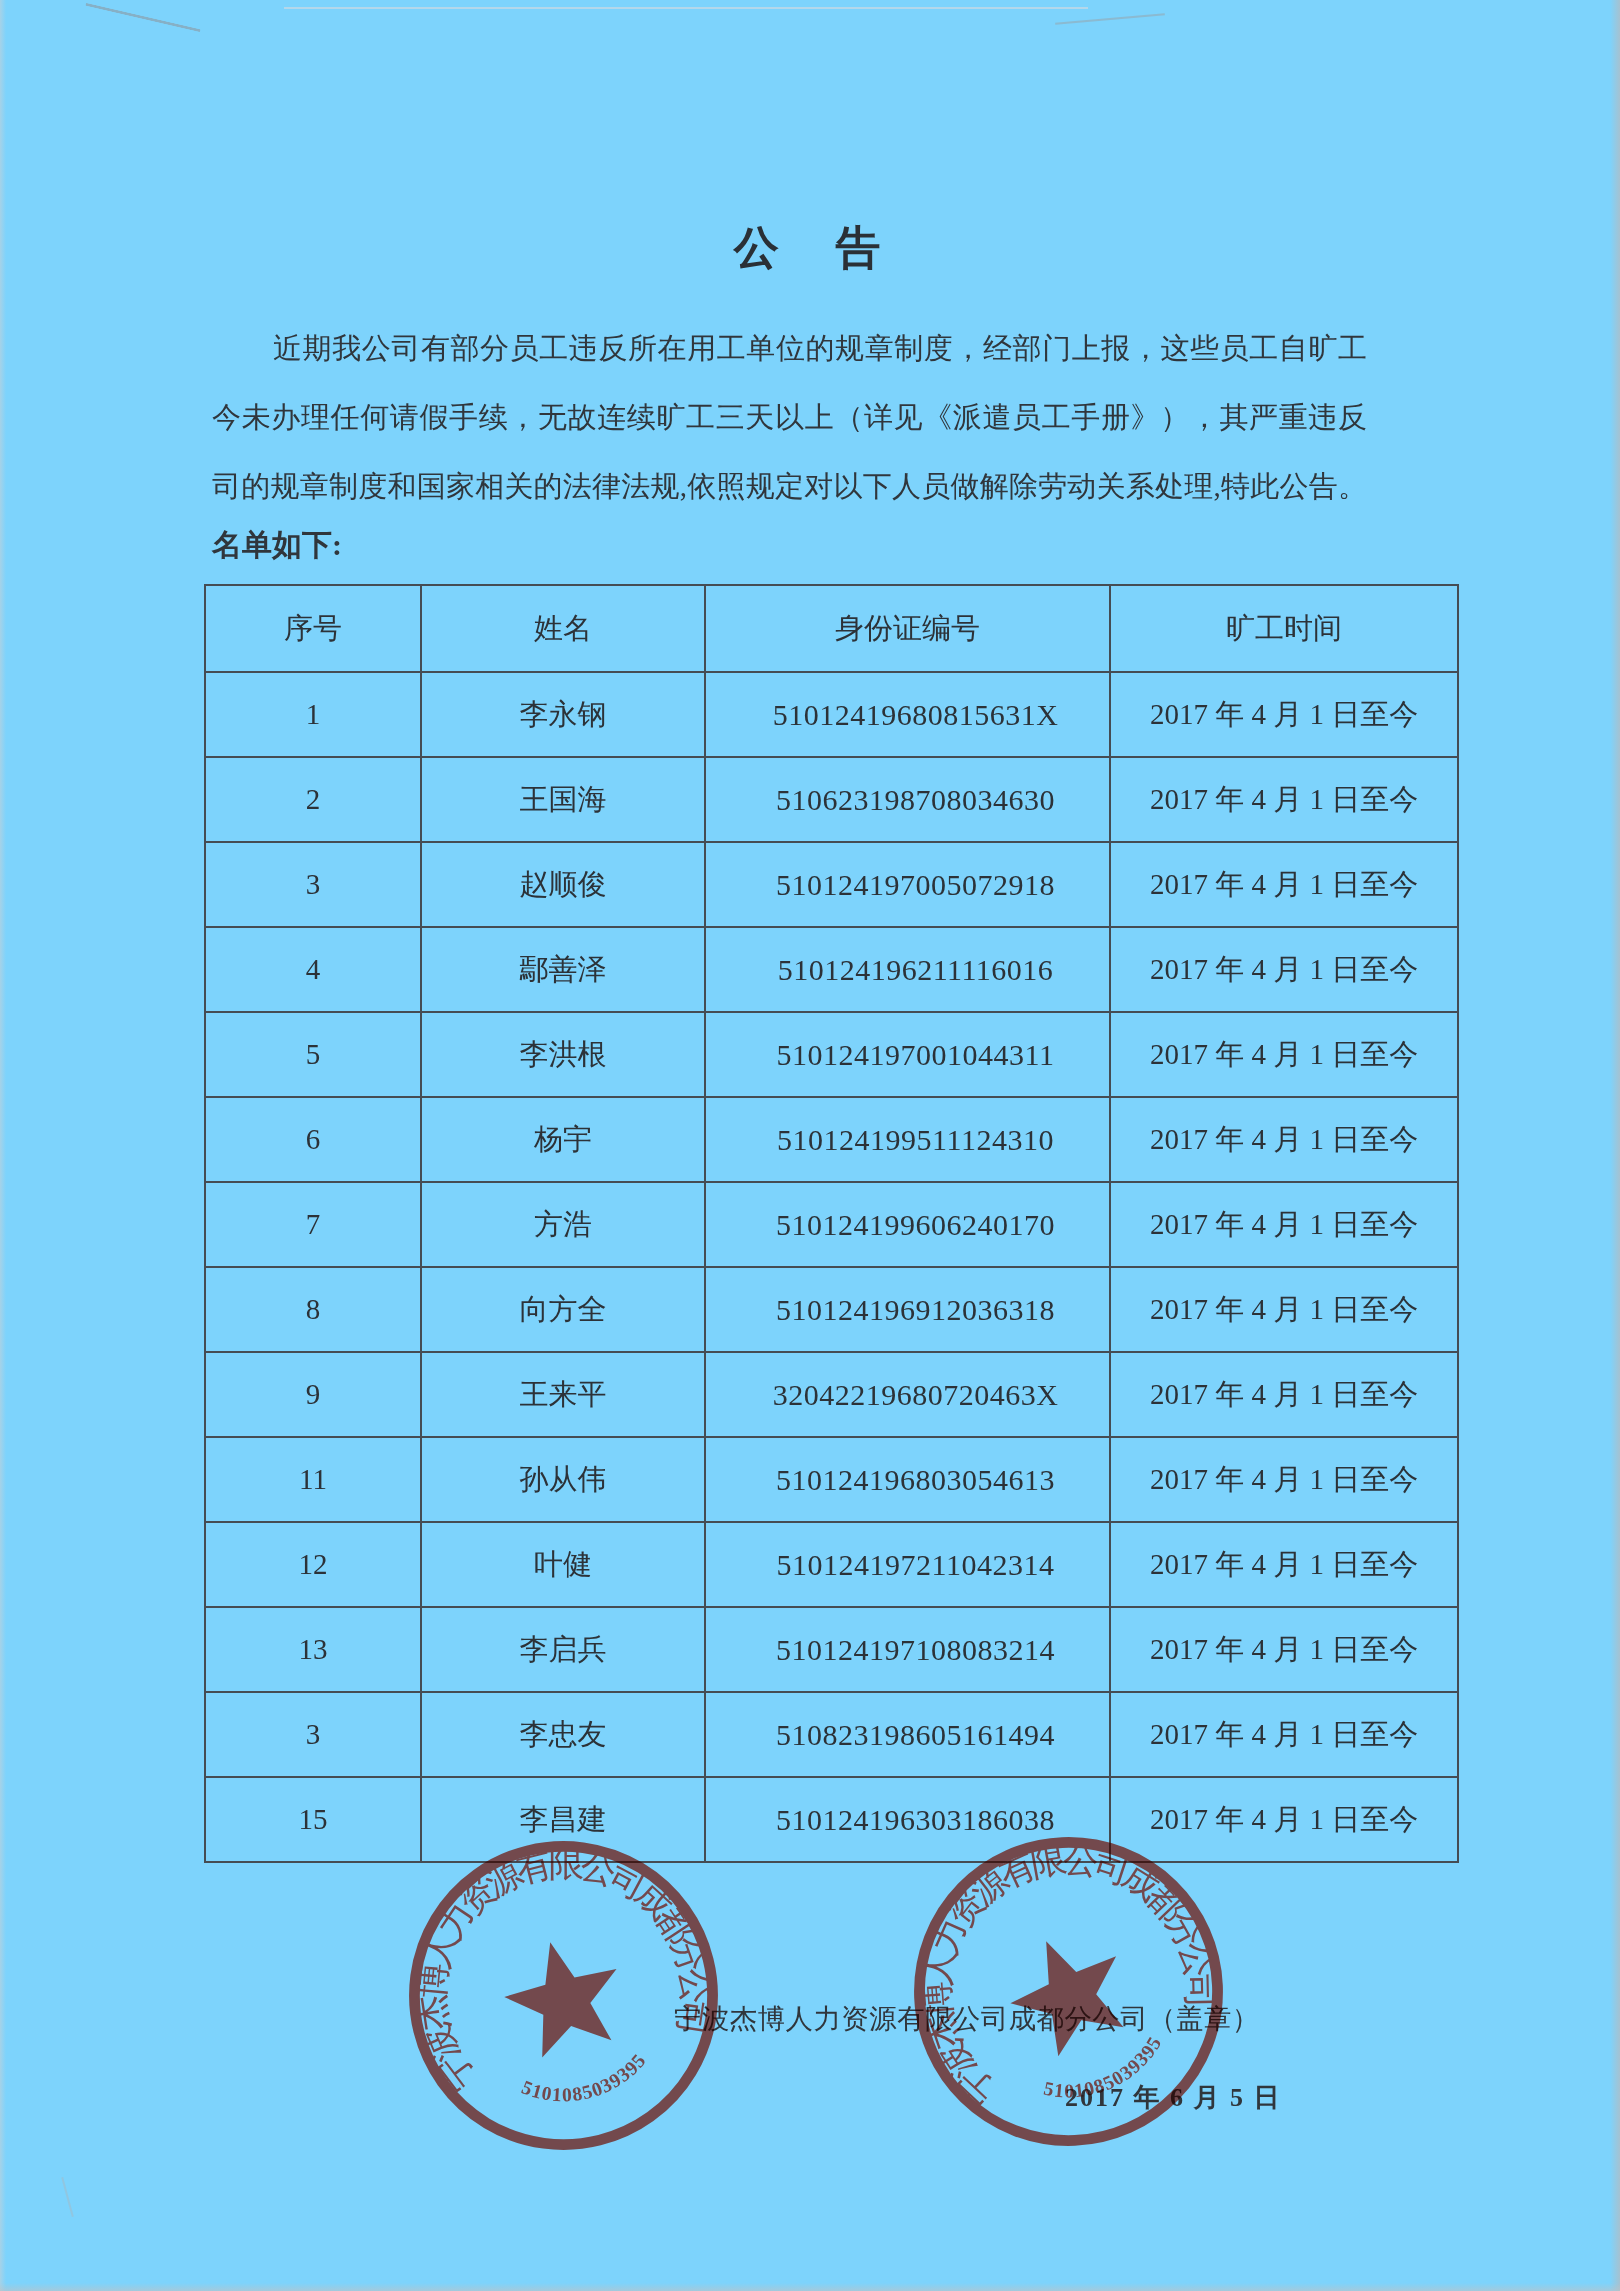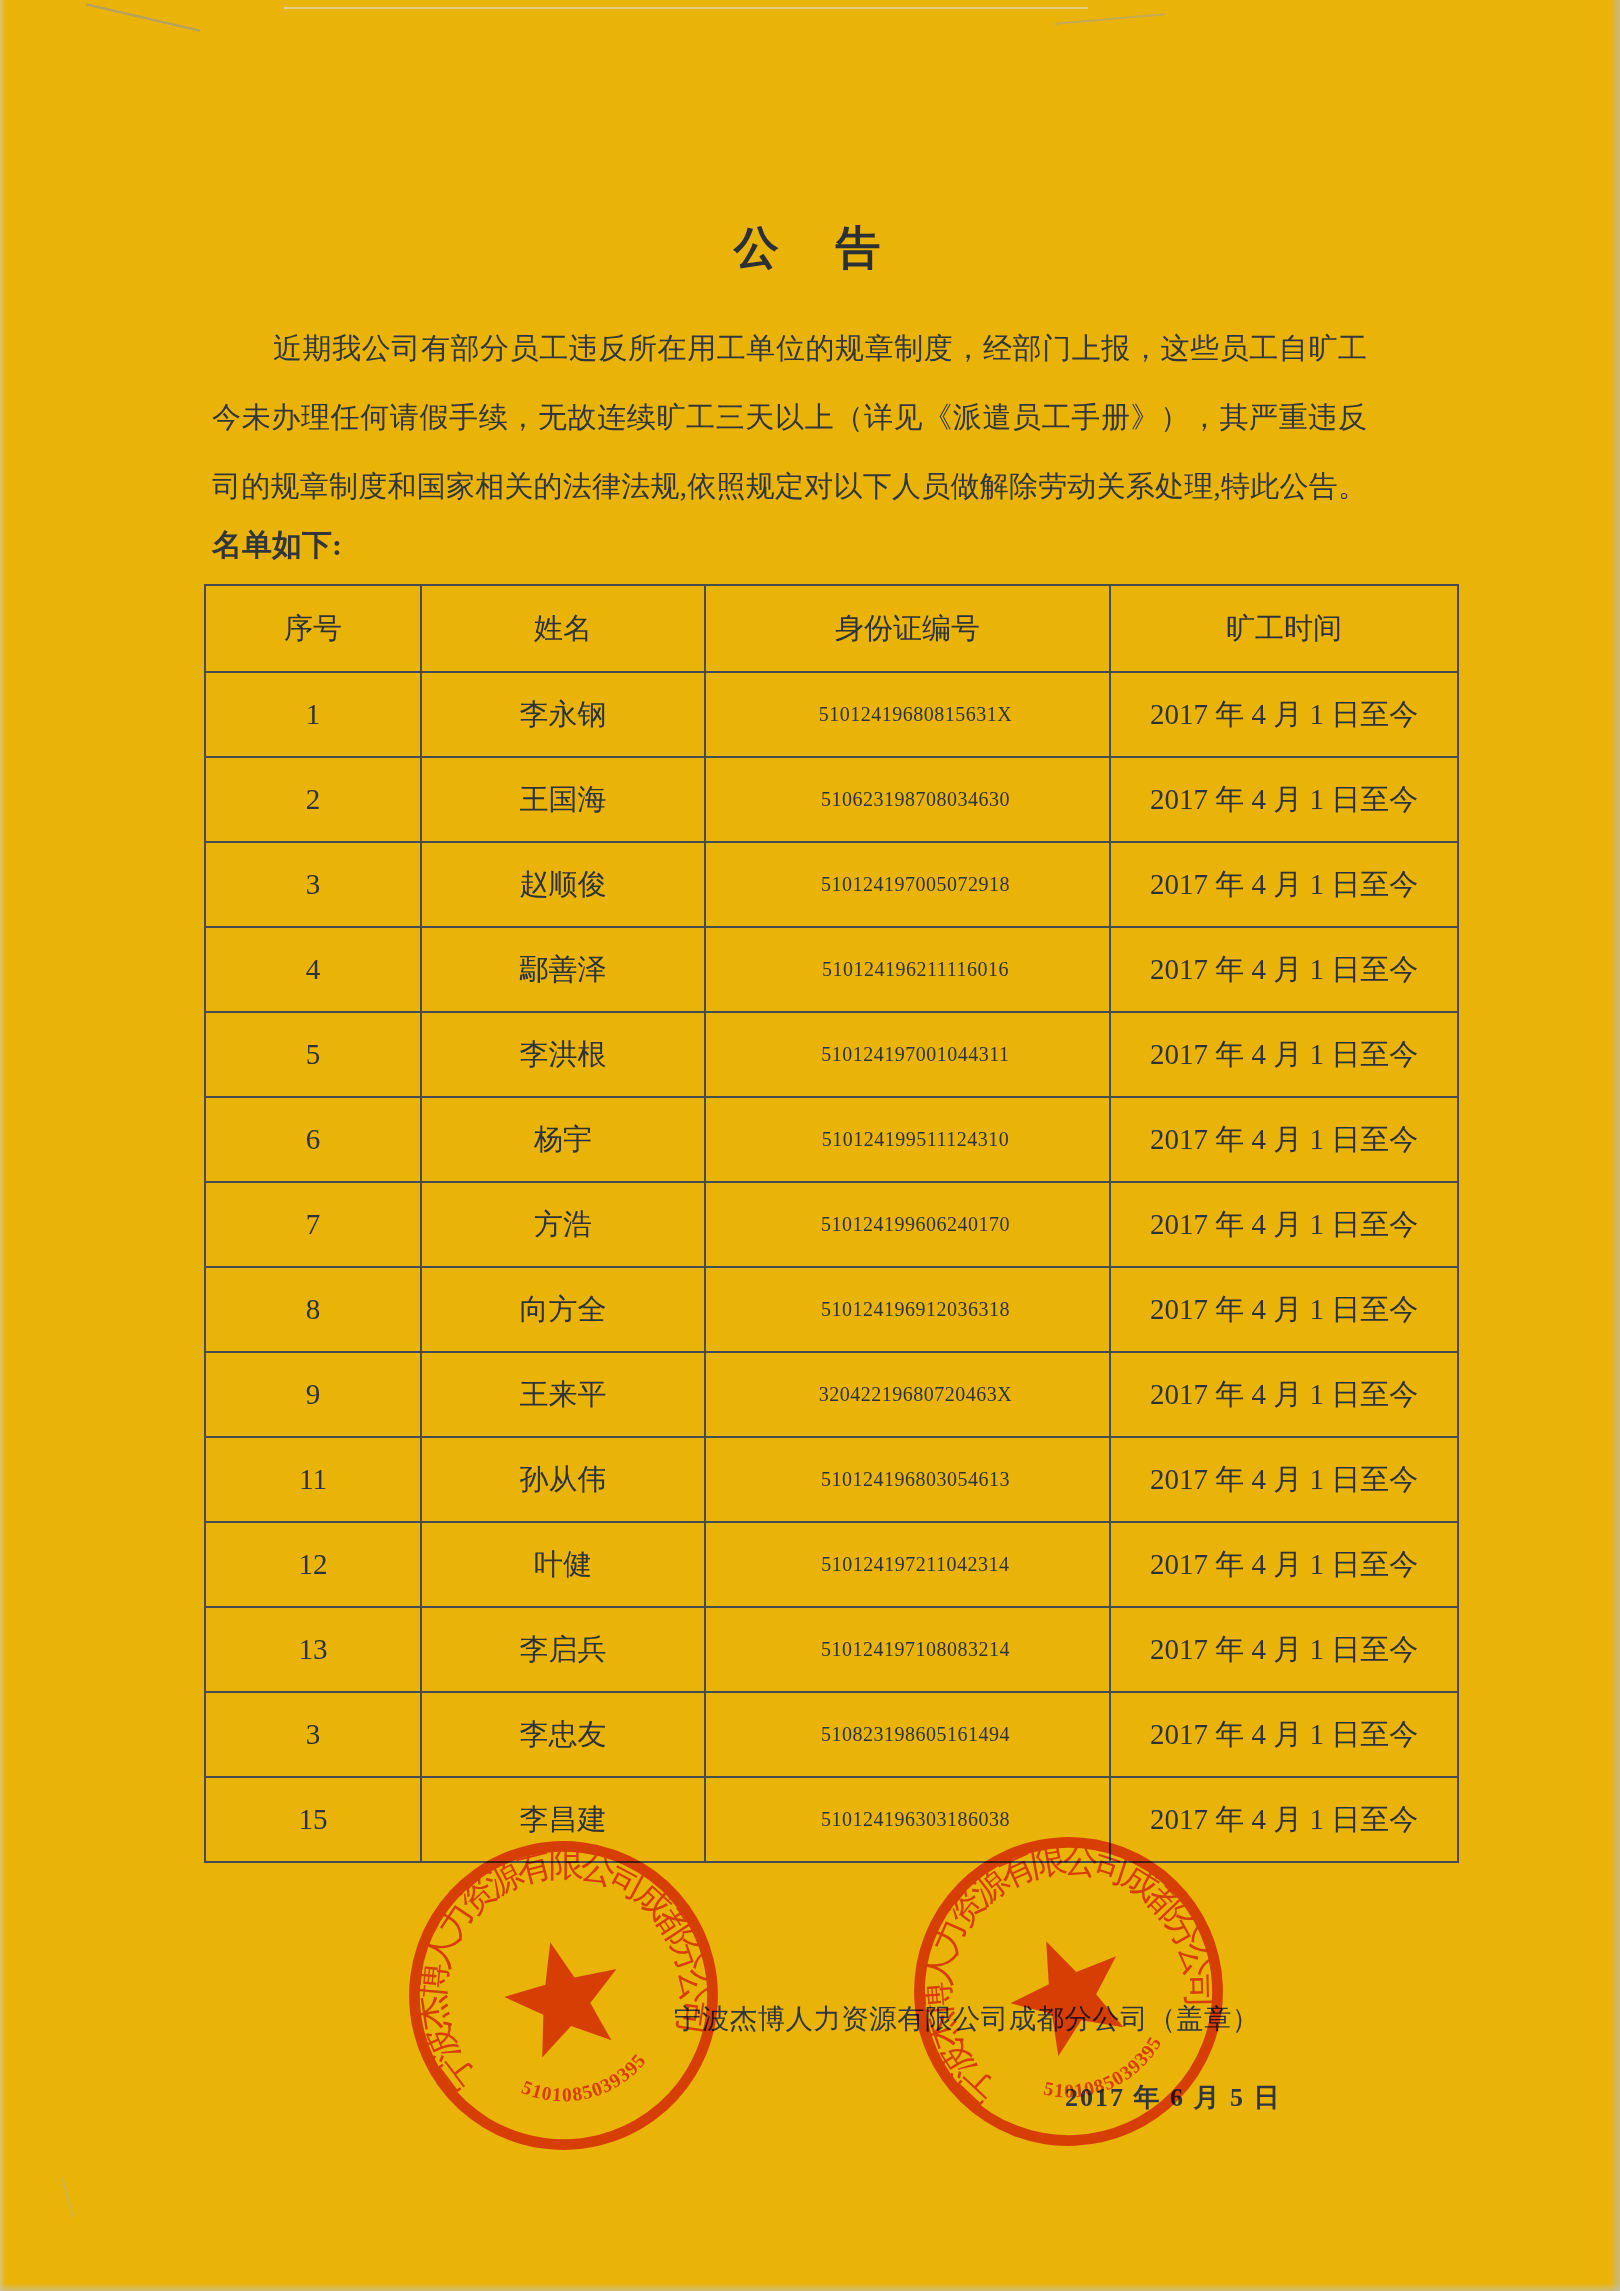--- a/index.html
+++ b/index.html
@@ -1,20 +1,20 @@
 <!DOCTYPE html>
 <html><head>
 <meta charset="utf-8">
 <style>
   html,body { margin:0; padding:0; background:#e9eaeb; }
   .page {
     position:relative;
     width:1620px; height:2292px;
     margin:0 auto;
-    background:#eab308;
+    background:#7dd3fc;
     overflow:hidden;
     font-family:"Liberation Serif","DejaVu Serif",serif;
     color:#2e343a;
   }
   
   .artifact { position:absolute; pointer-events:none; }
   .a-topleft   { left:84px;  top:15.7px;  width:118px; border-top:3.9px solid #8e959b; transform:rotate(13deg); opacity:.55; border-radius:2px;}
   .a-topright  { left:1055px; top:17.6px; width:110px; border-top:2.9px solid #9aa1a6; transform:rotate(-5deg); opacity:.5;}
   .a-topline   { left:284px; top:6.9px;  width:804px; border-top:2px solid #d9dbdd; opacity:.6;}
   .a-rightedge { right:0; top:0; width:9.8px; height:100%; background:linear-gradient(to left,#b7babd,rgba(255,255,255,0)); opacity:.7;}
@@ -40,21 +40,21 @@
     font-size:29px; color:#2c3238;
   }
   table.notice col.c1{width:216px} table.notice col.c2{width:284px}
   table.notice col.c3{width:405px} table.notice col.c4{width:348px}
   table.notice th, table.notice td {
     border:2px solid #454c53; text-align:center; vertical-align:middle;
     font-weight:400; padding:0;
   }
   table.notice thead tr { height:87px; }
   table.notice tbody tr { height:85px; }
-  table.notice td:nth-child(3){ font-size:20px; letter-spacing:0.5px;padding-left:16px; }
+  table.notice td:nth-child(3){ font-size:30px; letter-spacing:0.5px;padding-left:16px; }
   table.notice td:nth-child(1){ font-size:29px; }
 
   
   .sig-company { position:absolute; left:674px; top:2001px; font-size:27.4px; letter-spacing:0.5px; color:#30363c; }
   .sig-date    { position:absolute; left:1065px; top:2080px; font-size:26px; letter-spacing:2px; color:#30363c;font-weight:bold; }
 
   
   .seal { position:absolute; mix-blend-mode:multiply; opacity:.92; }
   .seal-left  { left:387px;  top:1819px; }
   .seal-right { left:892px;  top:1815px; }

